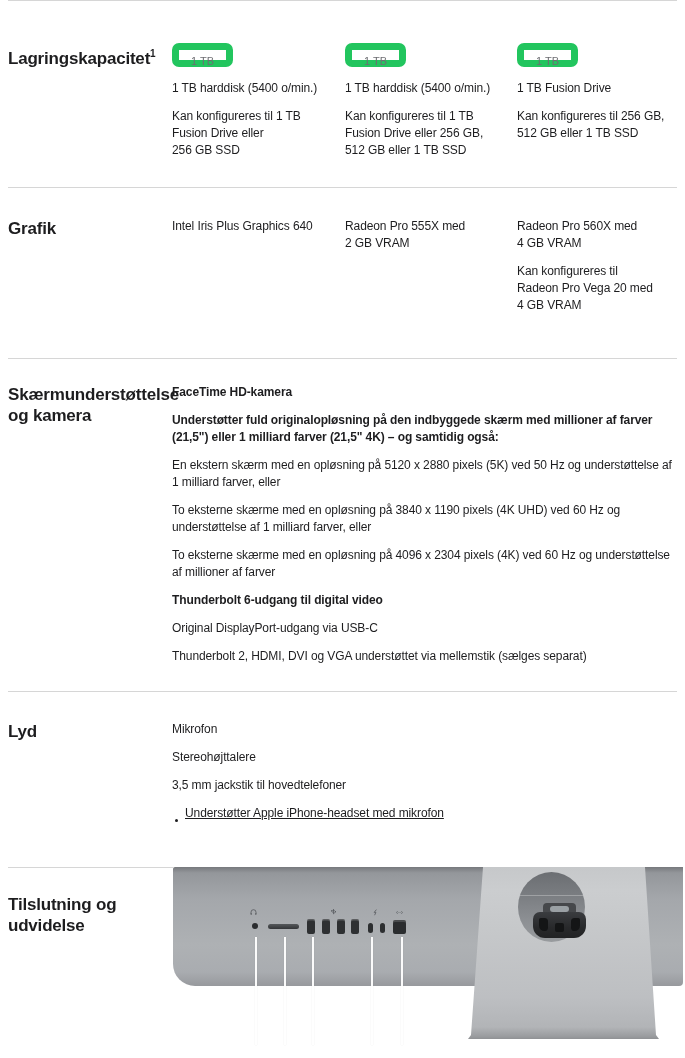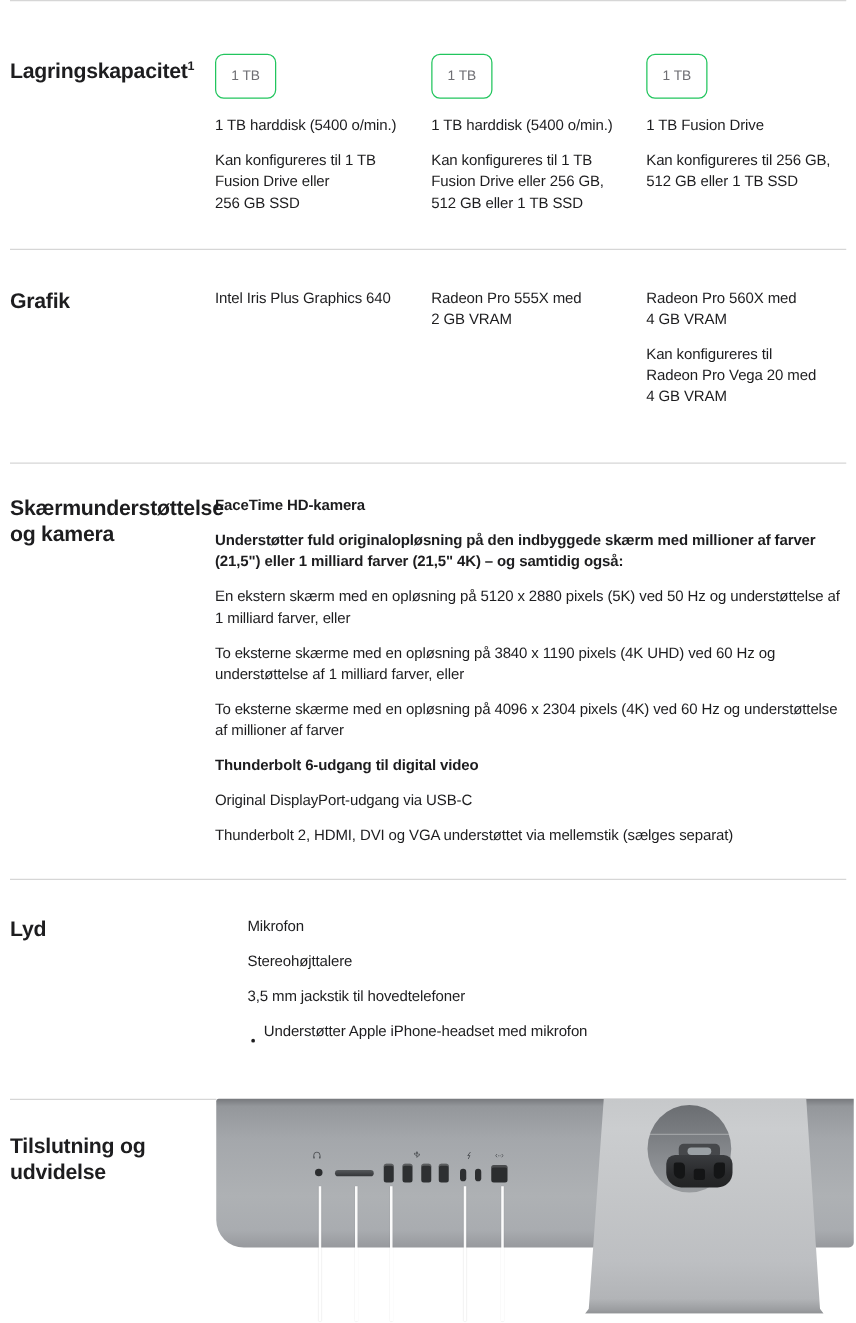--- a/index.html
+++ b/index.html
@@ -23,32 +23,32 @@
   .col-2 { width:172px; padding-right:12px; }
   .col-3 { width:160px; }
   p { margin:0 0 11px; }
   p:last-child { margin-bottom:0; }
   .b { font-weight:700; }
   
   .row-storage  { padding-top:10px; }
   .row-storage .inner  { padding:32px 0 28px; }
   .row-graphics .inner { padding:30px 0 44px;justify-content:flex-end; }
   .row-display .inner  { padding:25px 0 26px; }
-  .row-audio .inner    { padding:29px 0 45px;gap:26px; }
+  .row-audio .inner    { padding:29px 0 45px; }
   .inner { display:flex; width:100%; }
   .wide { width:505px; }
 
   .badge {
-    display:inline-block; height:36px; padding:0 12px;
-    border:1px solid #22c55e; border-radius:7px; background:#fff;
+    display:inline-block; height:24px; padding:0 12px;
+    border:7px solid #22c55e; border-radius:7px; background:#fff;
     font-family:"Liberation Sans", sans-serif;
     font-size:11px; line-height:22px; color:#6e6e73;
     margin-bottom:13px; cursor:default;
   }
-  .bullet-line { display:flex; align-items:flex-end; }
+  .bullet-line { display:flex; align-items:flex-end;text-decoration:underline; }
   .dot { width:3px; height:3px; border-radius:50%; background:#1d1d1f; margin:7px 7px 0 3px; flex:0 0 3px; }
 
   
   .row-ports { display:flex; }
   .ports-label-col { flex:0 0 173px; width:173px; }
   .ports-label-col .lbl-inner { margin-left:8px; border-top:1px solid #d6d6d6; padding-top:26px; }
   .photo { position:relative; width:512px; height:191px; flex:0 0 512px; }
   .panel {
     position:absolute; left:0; top:0; width:510px; height:119px;
     border-radius:2px 0 4px 22px;

